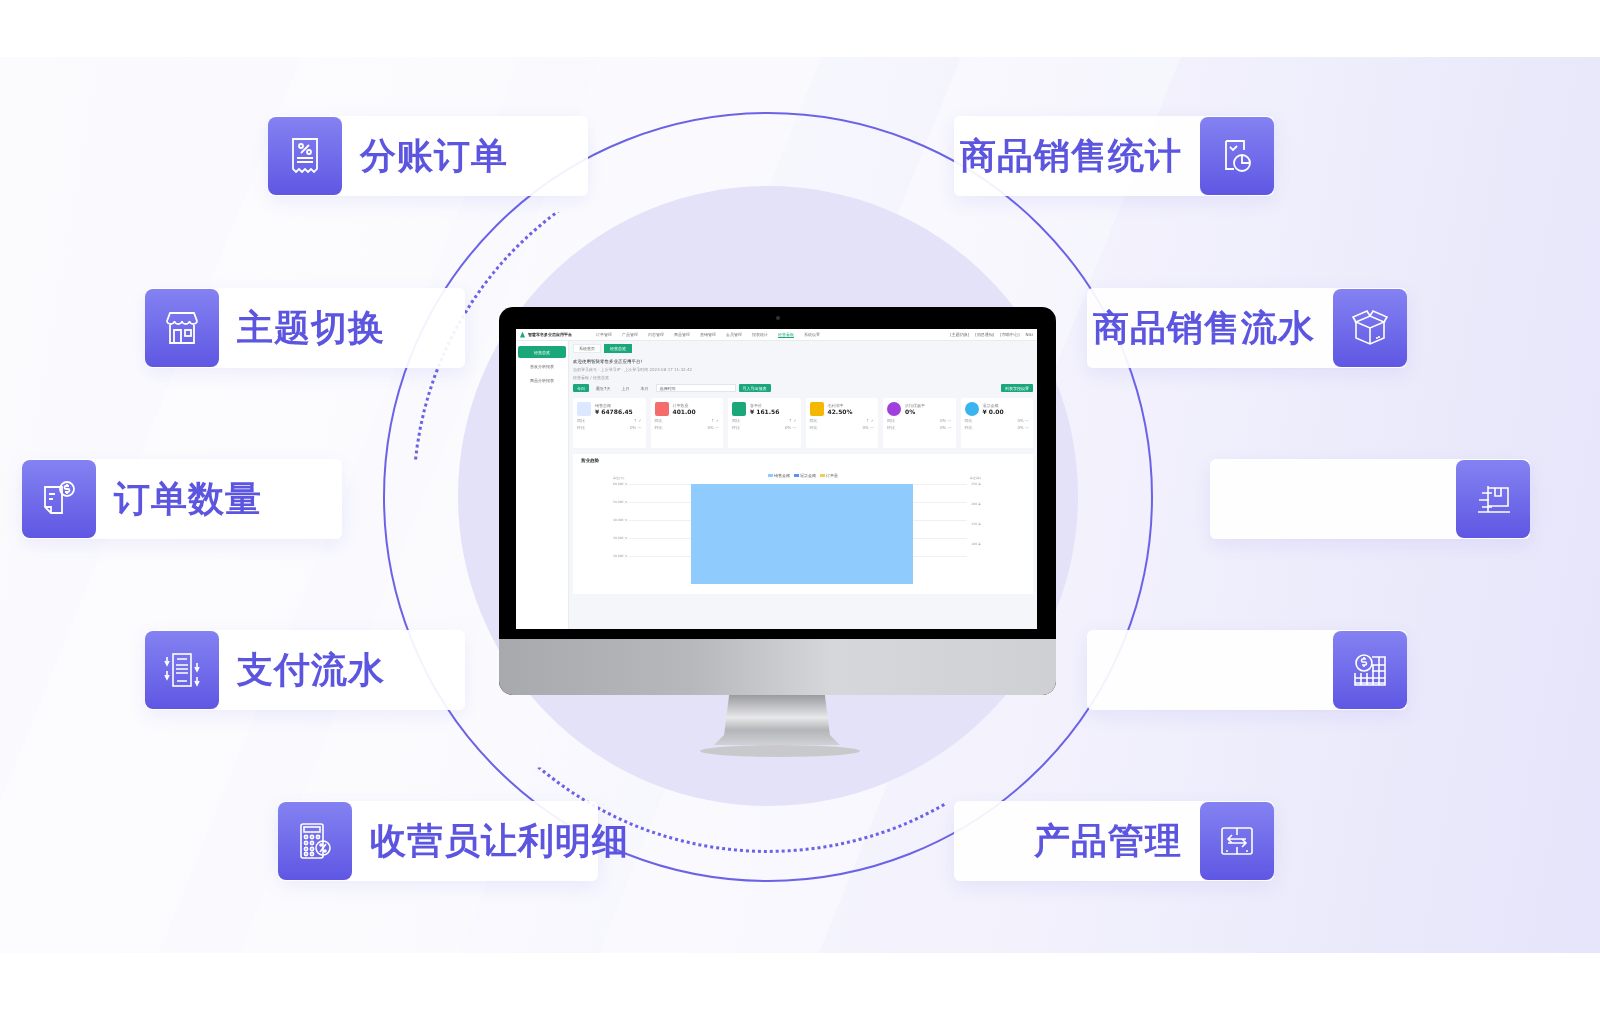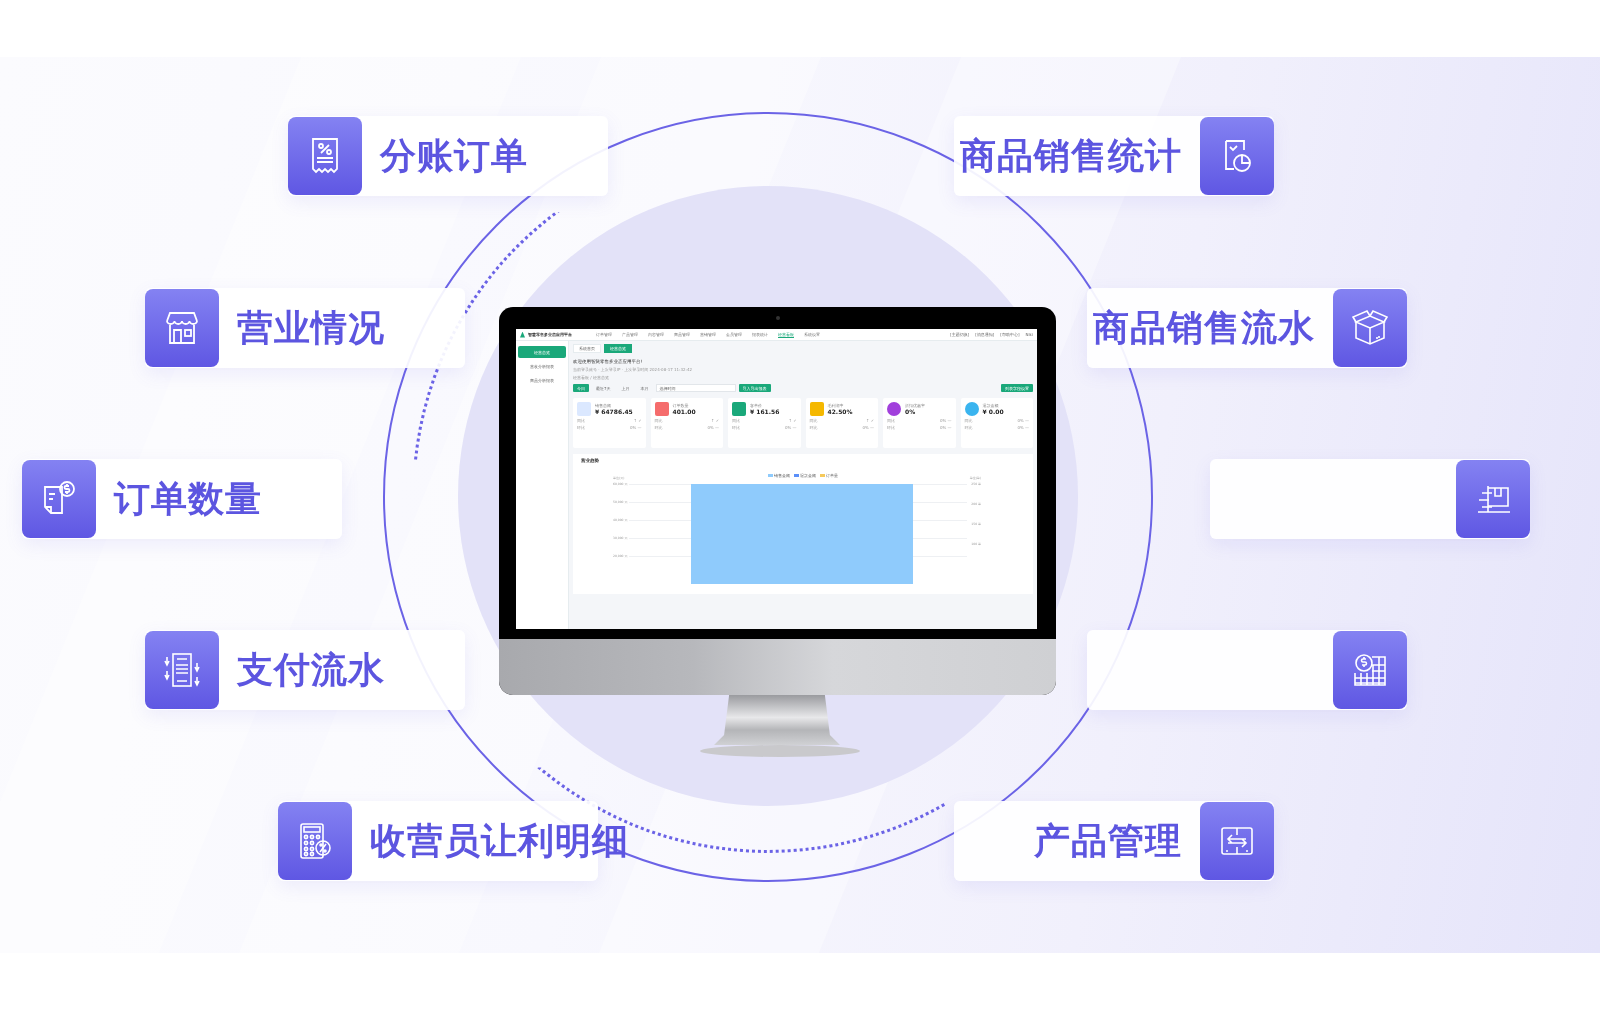--- a/index.html
+++ b/index.html
@@ -114,21 +114,21 @@
 <div class="panel">
   <div class="stripe" style="left:120px"></div>
   <div class="stripe" style="left:420px"></div>
   <div class="stripe" style="left:780px"></div>
 </div>
 
 <div class="inner-disc"></div>
 <div class="ring-outer"></div>
 <div class="ring-dotted"></div>
 
-<div class="card left" style="left:288px; top:116px; width:320px;">
+<div class="card left" style="left:268px; top:116px; width:320px;">
   <div class="icon-box">
     <svg viewBox="0 0 46 46" fill="none" stroke="#fff" stroke-width="1.8">
         <path d="M11 6h24v30l-3 3-3-3-3 3-3-3-3 3-3-3-3 3-3-3z"></path>
         <circle cx="19" cy="13" r="2"></circle>
         <circle cx="27" cy="19" r="2"></circle>
         <path d="M27 12l-8 8M15 25h16M15 29h16"></path>
       </svg>
   </div>
   <span class="card-label">分账订单</span>
 </div>
@@ -136,21 +136,21 @@
 <div class="card left" style="left:145px; top:288px; width:320px;">
   <div class="icon-box">
     <svg viewBox="0 0 46 46" fill="none" stroke="#fff" stroke-width="1.8">
         <path d="M8 16l3-8h24l3 8"></path>
         <path d="M8 16a3.75 3 0 0 0 7.5 0a3.75 3 0 0 0 7.5 0a3.75 3 0 0 0 7.5 0a3.75 3 0 0 0 7.5 0"></path>
         <path d="M11 20v18h24V20"></path>
         <path d="M15 38V25h7v13"></path>
         <rect x="26" y="25" width="6" height="6"></rect>
       </svg>
   </div>
-  <span class="card-label">营业情况</span>
+  <span class="card-label">主题切换</span>
 </div>
 
 <div class="card left" style="left:22px; top:459px; width:320px;">
   <div class="icon-box">
     <svg viewBox="0 0 46 46" fill="none" stroke="#fff" stroke-width="1.8">
         <path d="M9 11h17v26H15l-6-6z"></path>
         <path d="M9 31h6v6"></path>
         <path d="M13 18h6M13 23h4"></path>
         <circle cx="31" cy="13" r="7"></circle>
         <path d="M33 10h-3a1.5 1.5 0 0 0 0 3h2a1.5 1.5 0 0 1 0 3h-3M31 8v2M31 16v2"></path>

